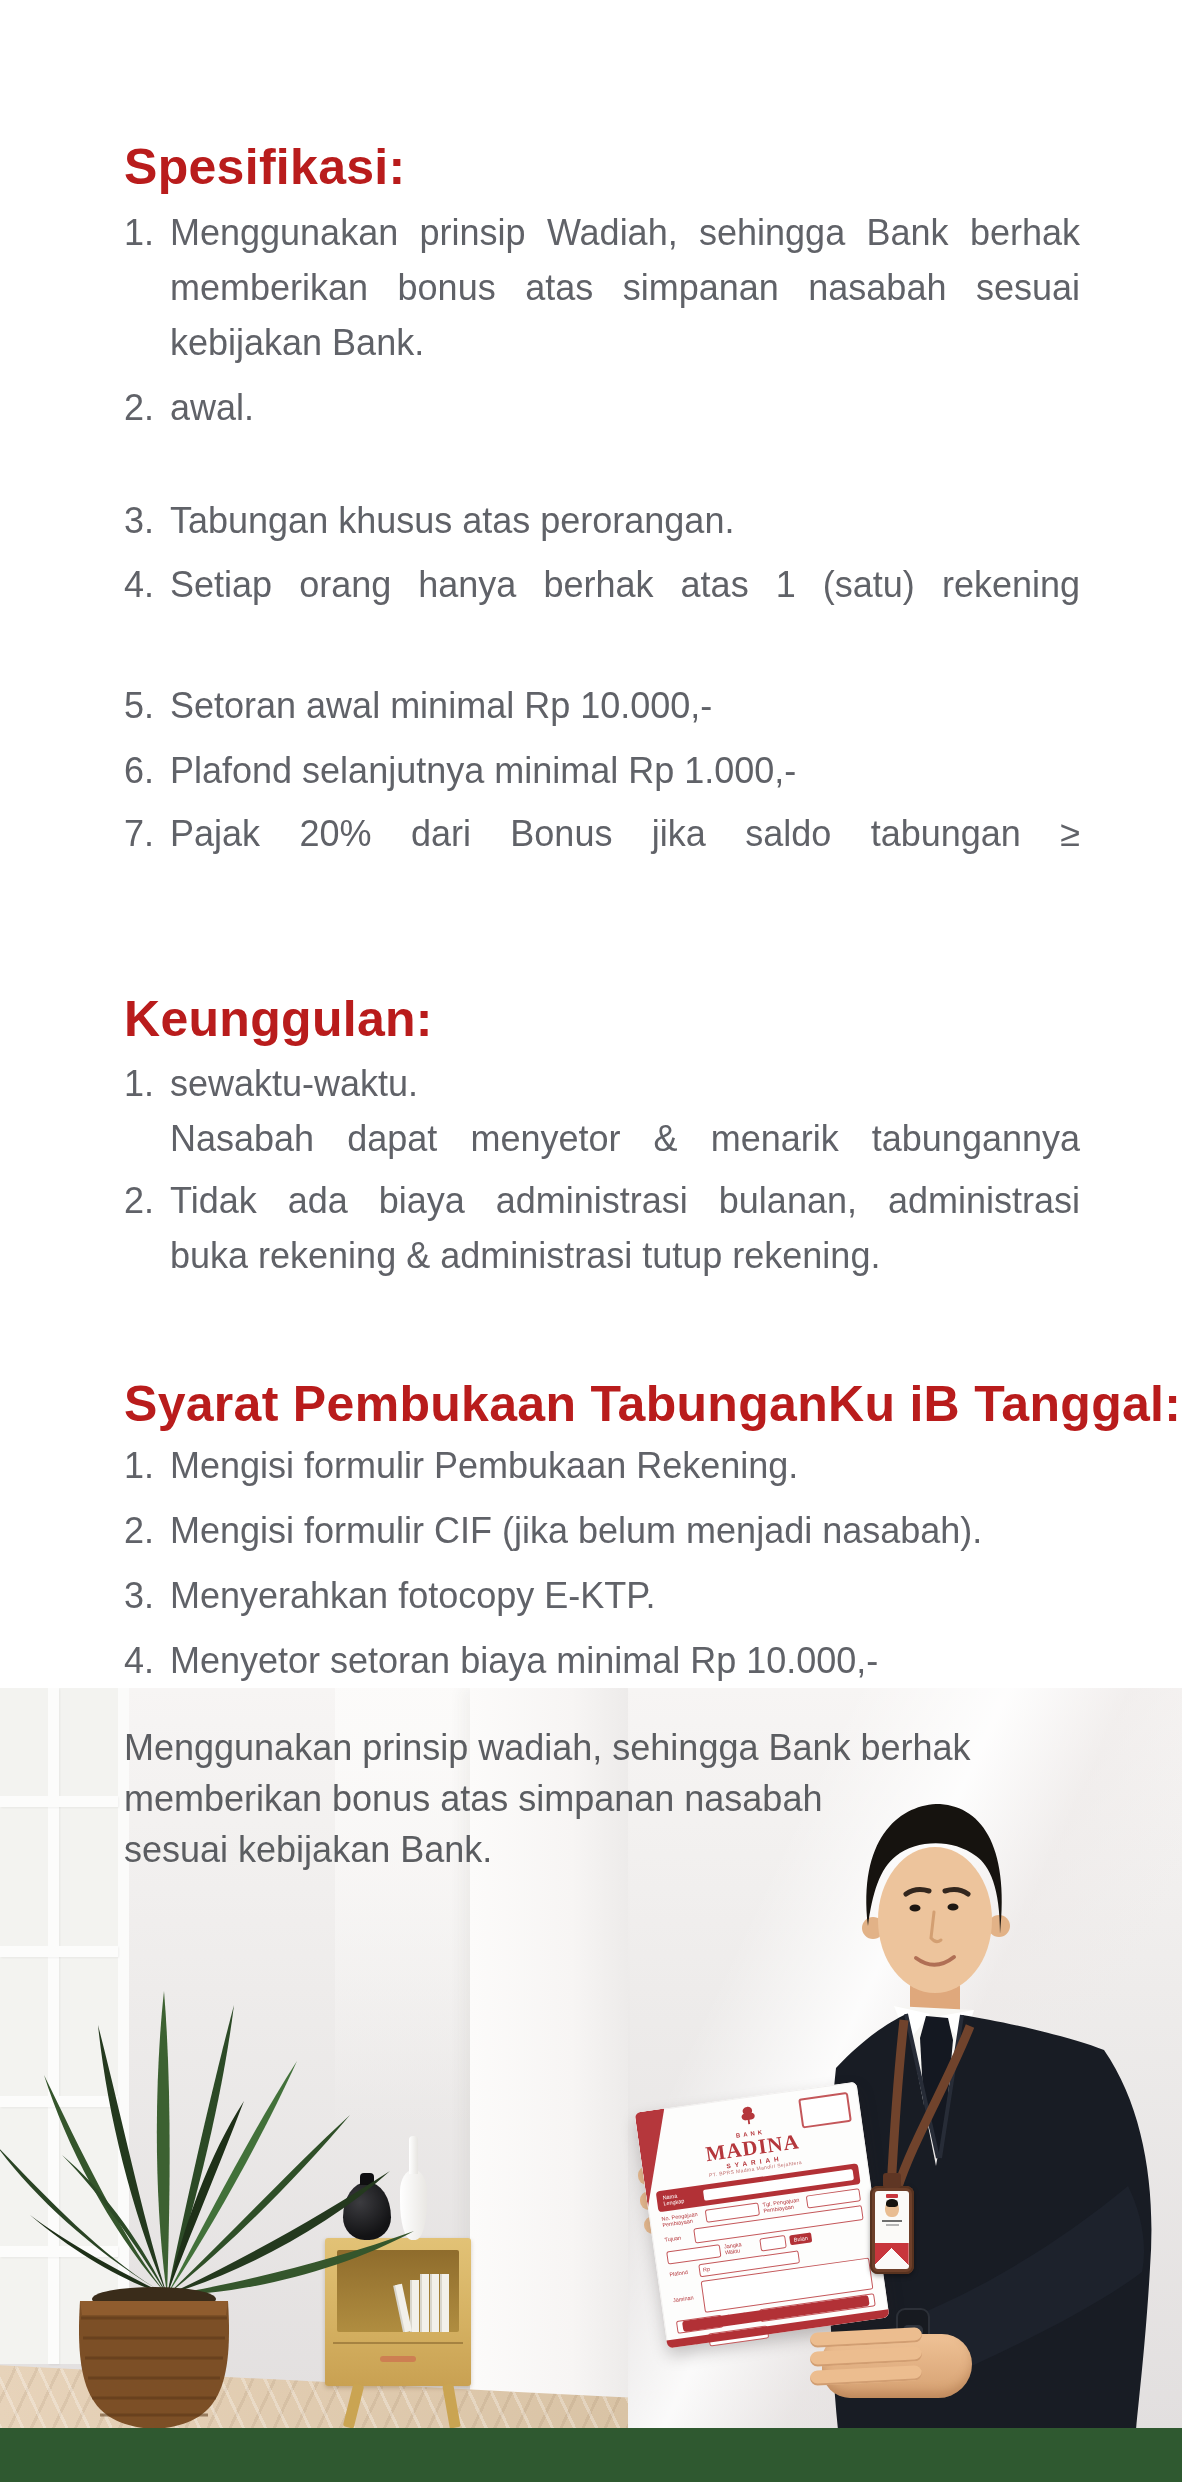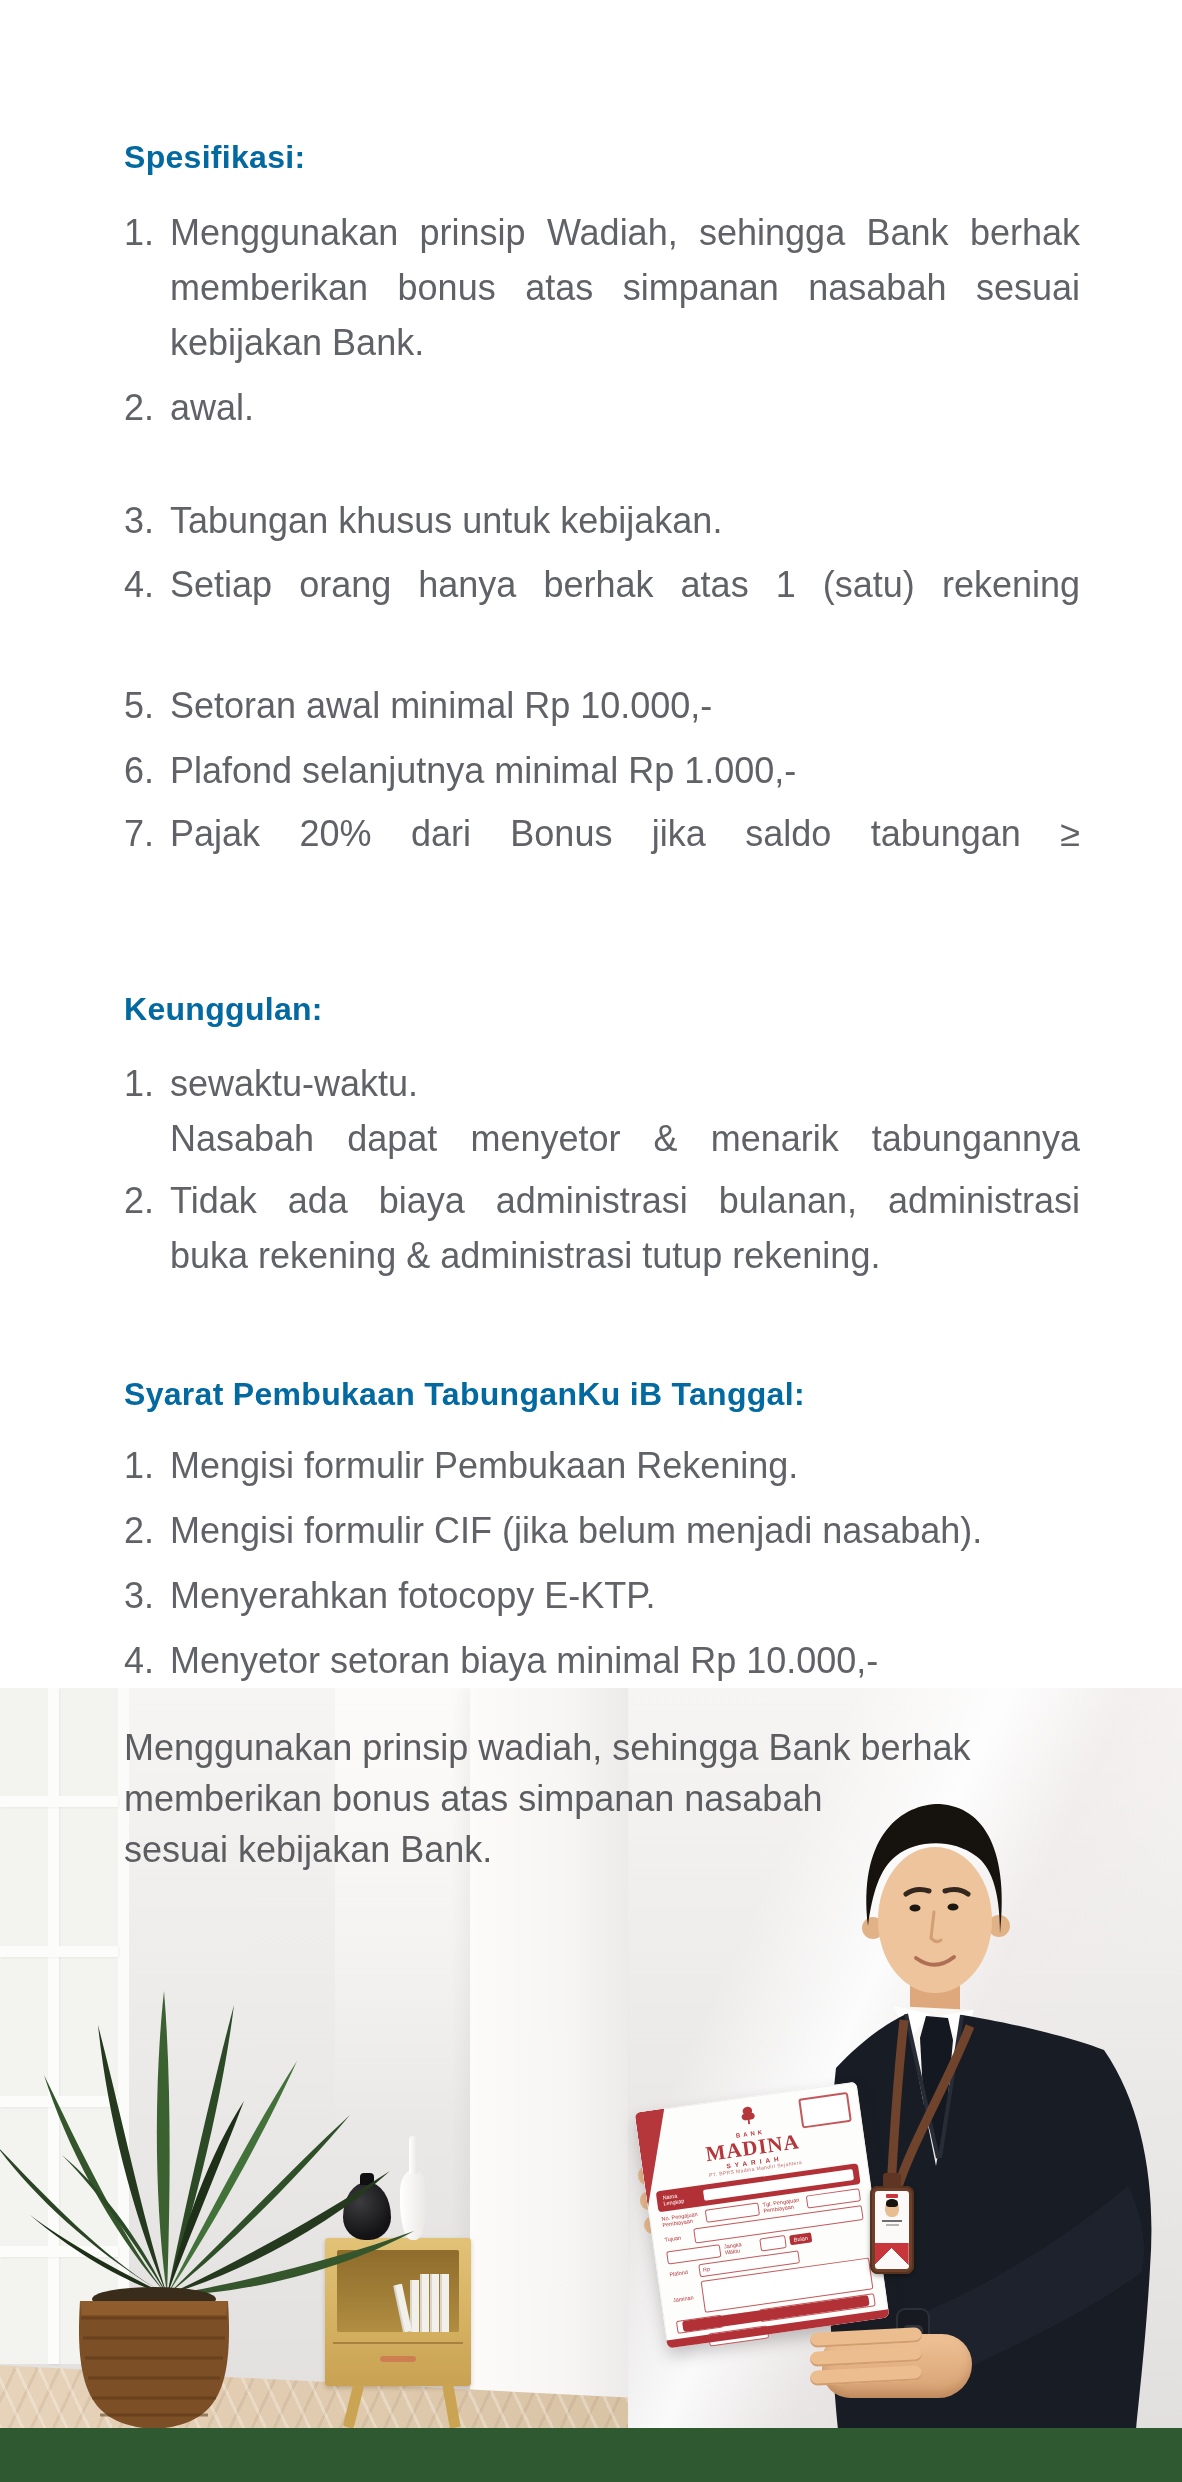--- a/index.html
+++ b/index.html
@@ -1,20 +1,20 @@
 <!DOCTYPE html>
 <html><head>
 <meta charset="utf-8">
 <style>
   html,body{margin:0;padding:0;background:#ffffff;}
   .stage{position:relative;width:1182px;height:2482px;overflow:hidden;background:#ffffff;
          font-family:"Liberation Sans",sans-serif;}
 
   
-  .heading{position:absolute;left:124px;font-size:32px;font-weight:700;color:#0369a1;
+  .heading{position:absolute;left:124px;font-size:50px;font-weight:700;color:#b91c1c;
            letter-spacing:.3px;line-height:1.1;white-space:nowrap;}
   .h1{top:140px}.h2{top:992px}.h3{top:1377px}
 
   .item{position:absolute;left:124px;width:956px;color:#606268;font-size:36px;}
   .item .num{position:absolute;left:0;top:0;line-height:55px;}
   .item .txt{margin-left:46px;width:910px;}
   .ln{line-height:55px;white-space:nowrap;}
   .ln.j{text-align:justify;text-align-last:justify;white-space:normal;}
 
   .it-s1{top:205px}.it-s2{top:380px}.it-s3{top:493px}.it-s4{top:557px}
@@ -154,21 +154,21 @@
   </div>
   <div class="item it-s2">
     <span class="num">2.</span>
     <div class="txt">
       <div class="ln">awal.</div>
     </div>
   </div>
   <div class="item it-s3">
     <span class="num">3.</span>
     <div class="txt">
-        <div class="ln">Tabungan khusus untuk kebijakan.</div>
+        <div class="ln">Tabungan khusus atas perorangan.</div>
       </div>
   </div>
   <div class="item it-s4">
     <span class="num">4.</span>
     <div class="txt">
       <div class="ln j">Setiap orang hanya berhak atas 1 (satu) rekening</div>
     </div>
   </div>
   <div class="item it-s5">
     <span class="num">5.</span>

